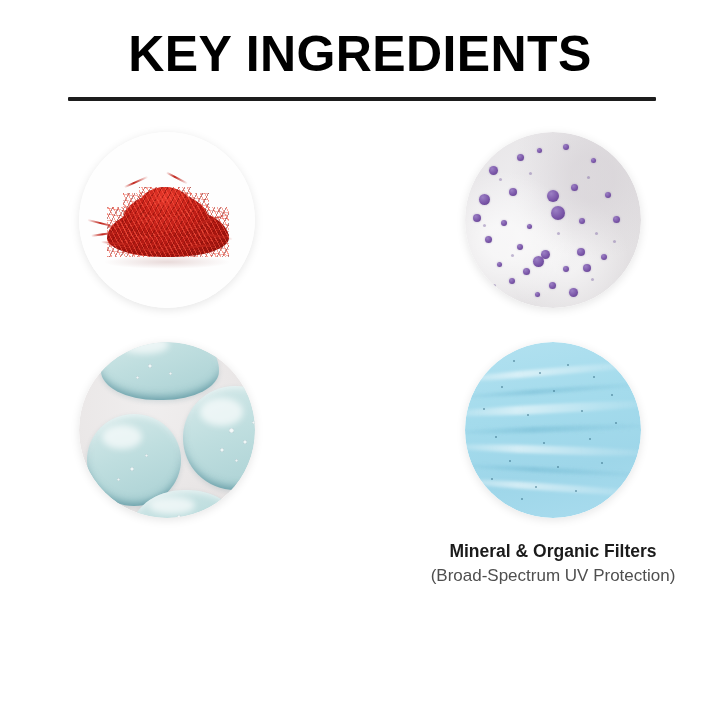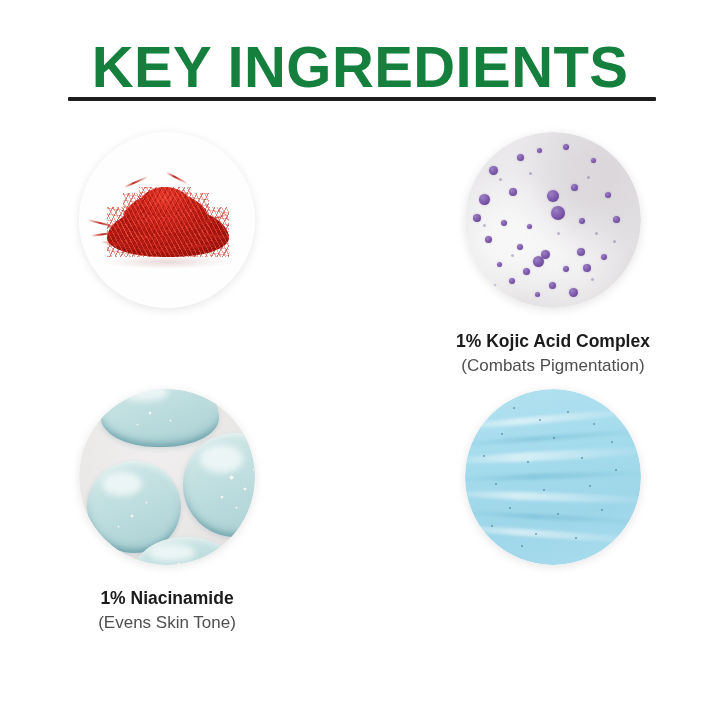--- a/index.html
+++ b/index.html
@@ -26,26 +26,26 @@
 
   
   .header {
     position: absolute;
     left: 0;
     top: 26px;
     width: 720px;
     text-align: center;
   }
   .title {
-    font-size: 58px;
+    font-size: 50px;
     font-weight: 900;
     letter-spacing: 0.4px;
     line-height: 56px;
-    color: #15803d;
-    margin: 13px;
+    color: #000000;
+    margin: 0;
     white-space: nowrap;
   }
   .rule {
     position: absolute;
     left: 68px;
     top: 97px;
     width: 588px;
     height: 4px;
     background: #1d1d1d;
     border-radius: 1px;
@@ -335,24 +335,20 @@
               <s style="left:18px;  top:92px; width:3px;  height:3px;"></s>
               <s style="left:92px;  top:100px;width:3px;  height:3px;"></s>
               <s style="left:130px; top:100px;width:3px;  height:3px;"></s>
               <s style="left:46px;  top:122px;width:3px;  height:3px;"></s>
               <s style="left:148px; top:108px;width:3px;  height:3px;"></s>
               <s style="left:28px;  top:152px;width:3px;  height:3px;"></s>
               <s style="left:126px; top:146px;width:3px;  height:3px;"></s>
             </div>
           </div>
         </div>
-        <div class="caption">
-          <div class="name">1% Kojic Acid Complex</div>
-          <div class="desc">(Combats Pigmentation)</div>
-        </div>
       </div>
 
     </div>
 
     <div class="row row-2">
 
       <div class="card">
         <div class="swatch sw-niacin">
           <div class="swatch-inner">
             <div class="drops">
@@ -372,24 +368,20 @@
                 <span class="bub" style="left:36%; top:60%; width:4px; height:4px;"></span>
                 <span class="bub" style="left:66%; top:34%; width:3px; height:3px;"></span>
                 <span class="bub" style="left:50%; top:70%; width:3px; height:3px;"></span>
               </div>
               <div class="drop d4">
                 <span class="bub" style="left:42%; top:40%; width:4px; height:4px;"></span>
 
               </div>
             </div>
           </div>
-        </div>
-        <div class="caption">
-          <div class="name">1% Niacinamide</div>
-          <div class="desc">(Evens Skin Tone)</div>
         </div>
       </div>
 
       <div class="card">
         <div class="swatch sw-filters">
           <div class="swatch-inner">
             <div class="streaks">
               <i style="top:26px;  height:7px;  transform:rotate(-5deg);"></i>
               <u style="top:46px;  height:5px;  transform:rotate(-4deg);"></u>
               <i style="top:62px;  height:9px;  transform:rotate(-3deg);"></i>
@@ -418,19 +410,21 @@
               <e style="left:92px;  top:124px;"></e>
               <e style="left:136px; top:120px;"></e>
               <e style="left:26px;  top:136px;"></e>
               <e style="left:70px;  top:144px;"></e>
               <e style="left:110px; top:148px;"></e>
               <e style="left:56px;  top:156px;"></e>
             </div>
           </div>
         </div>
         <div class="caption">
+          <div class="name">Mineral &amp; Organic Filters</div>
+          <div class="desc">(Broad-Spectrum UV Protection)</div>
         </div>
       </div>
 
     </div>
 
   </div>
 </div>
 
 </body></html>

